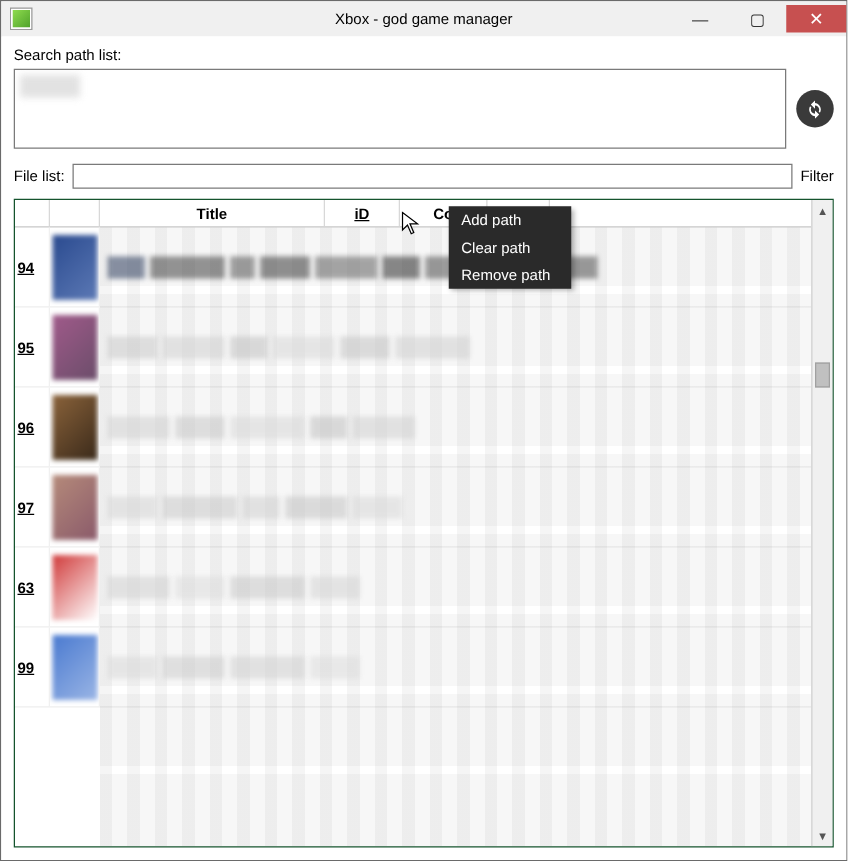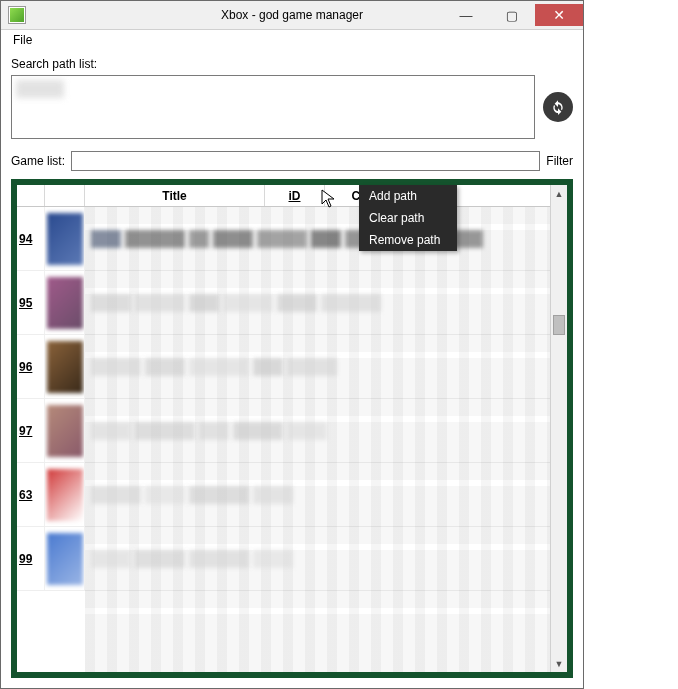--- a/index.html
+++ b/index.html
@@ -5,21 +5,21 @@
   * { box-sizing: border-box; margin: 0; padding: 0; }
   body {
     font-family: "Segoe UI", Tahoma, sans-serif;
     font-size: 12px;
     background: #fff;
     width: 678px;
     height: 689px;
     overflow: hidden;
   }
   .window {
-    width: 584px;
+    width: 678px;
     height: 689px;
     border: 1px solid #6a6a6a;
     background: #f0f0f0;
     display: flex;
     flex-direction: column;
   }
   .titlebar {
     height: 28px;
     background: #f0f0f0;
     display: flex;
@@ -122,21 +122,21 @@
     flex: 1;
     height: 20px;
     border: 1px solid #7a7a7a;
     background: #fff;
     padding: 0 4px;
     font-size: 12px;
   }
   .filter-label { font-size: 12px; }
   .table-wrap {
     flex: 1;
-    border: 6px solid #14532d;
+    border: 1px solid #14532d;
     background: #fff;
     display: flex;
     overflow: hidden;
   }
   .table-body {
     flex: 1;
     overflow: hidden;
     position: relative;
   }
   .thead {
@@ -247,40 +247,37 @@
   <div class="titlebar">
     <div class="titlebar-icon"></div>
     <div class="titlebar-title">Xbox - god game manager</div>
     <div class="titlebar-controls">
       <div class="tb-btn">—</div>
       <div class="tb-btn">▢</div>
       <div class="tb-btn close">✕</div>
     </div>
   </div>
 
-  <div class="menubar">
-    <div class="menu-item">File</div>
-  </div>
 
   <div class="client">
 
     <div class="label">Search path list:</div>
     <div class="searchpath-area">
       <div class="pathbox">
         <div class="path-blur"></div>
       </div>
       <div class="reload-btn">
         <svg viewBox="0 0 24 24">
           <path fill="#fff" d="M12 5V2L7 7l5 5V8c2.8 0 5 2.2 5 5 0 .9-.2 1.7-.6 2.4l1.5 1.5C18.6 15.7 19 14.4 19 13c0-4.4-3.6-8-7-8zm-5 8c0-.9.2-1.7.6-2.4L6.1 9.1C5.4 10.3 5 11.6 5 13c0 4.4 3.6 8 7 8v3l5-5-5-5v4c-2.8 0-5-2.2-5-5z"></path>
         </svg>
       </div>
     </div>
 
     <div class="gamelist-row">
-      <div class="label" style="margin:0">Game list:</div>
+      <div class="label" style="margin:0">File list:</div>
       <input class="gamelist-input" value="" style="">
       <div class="filter-label">Filter</div>
     </div>
 
     <div class="table-wrap">
       <div class="table-body">
         <div class="thead">
           <div class="th col-num"></div>
           <div class="th col-thumb"></div>
           <div class="th col-title">Title</div>

